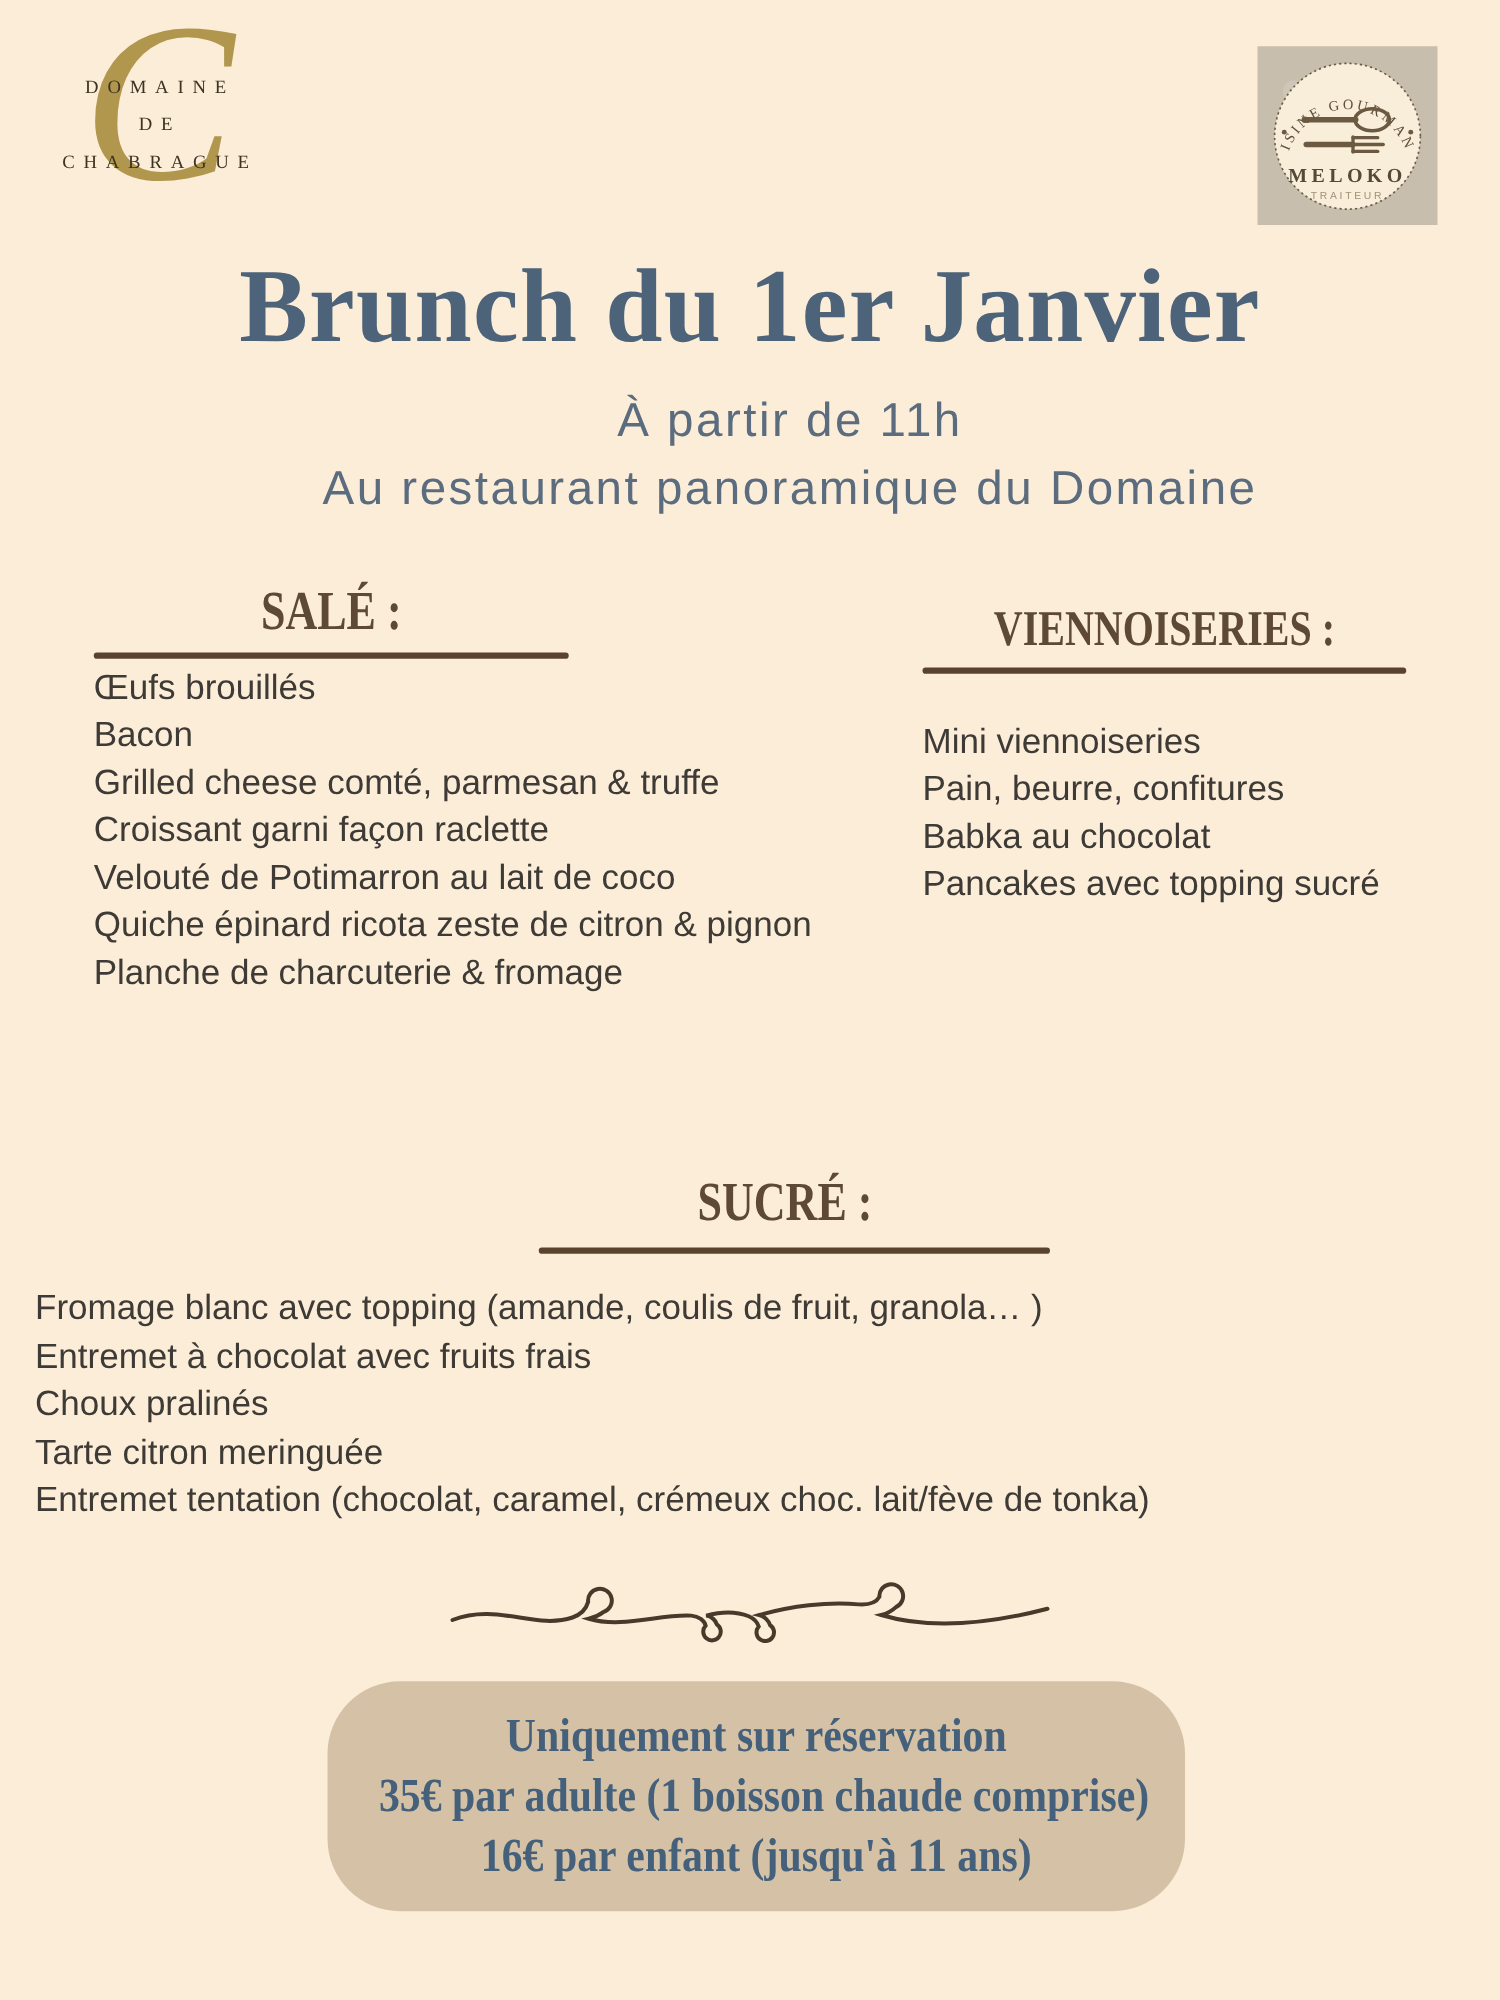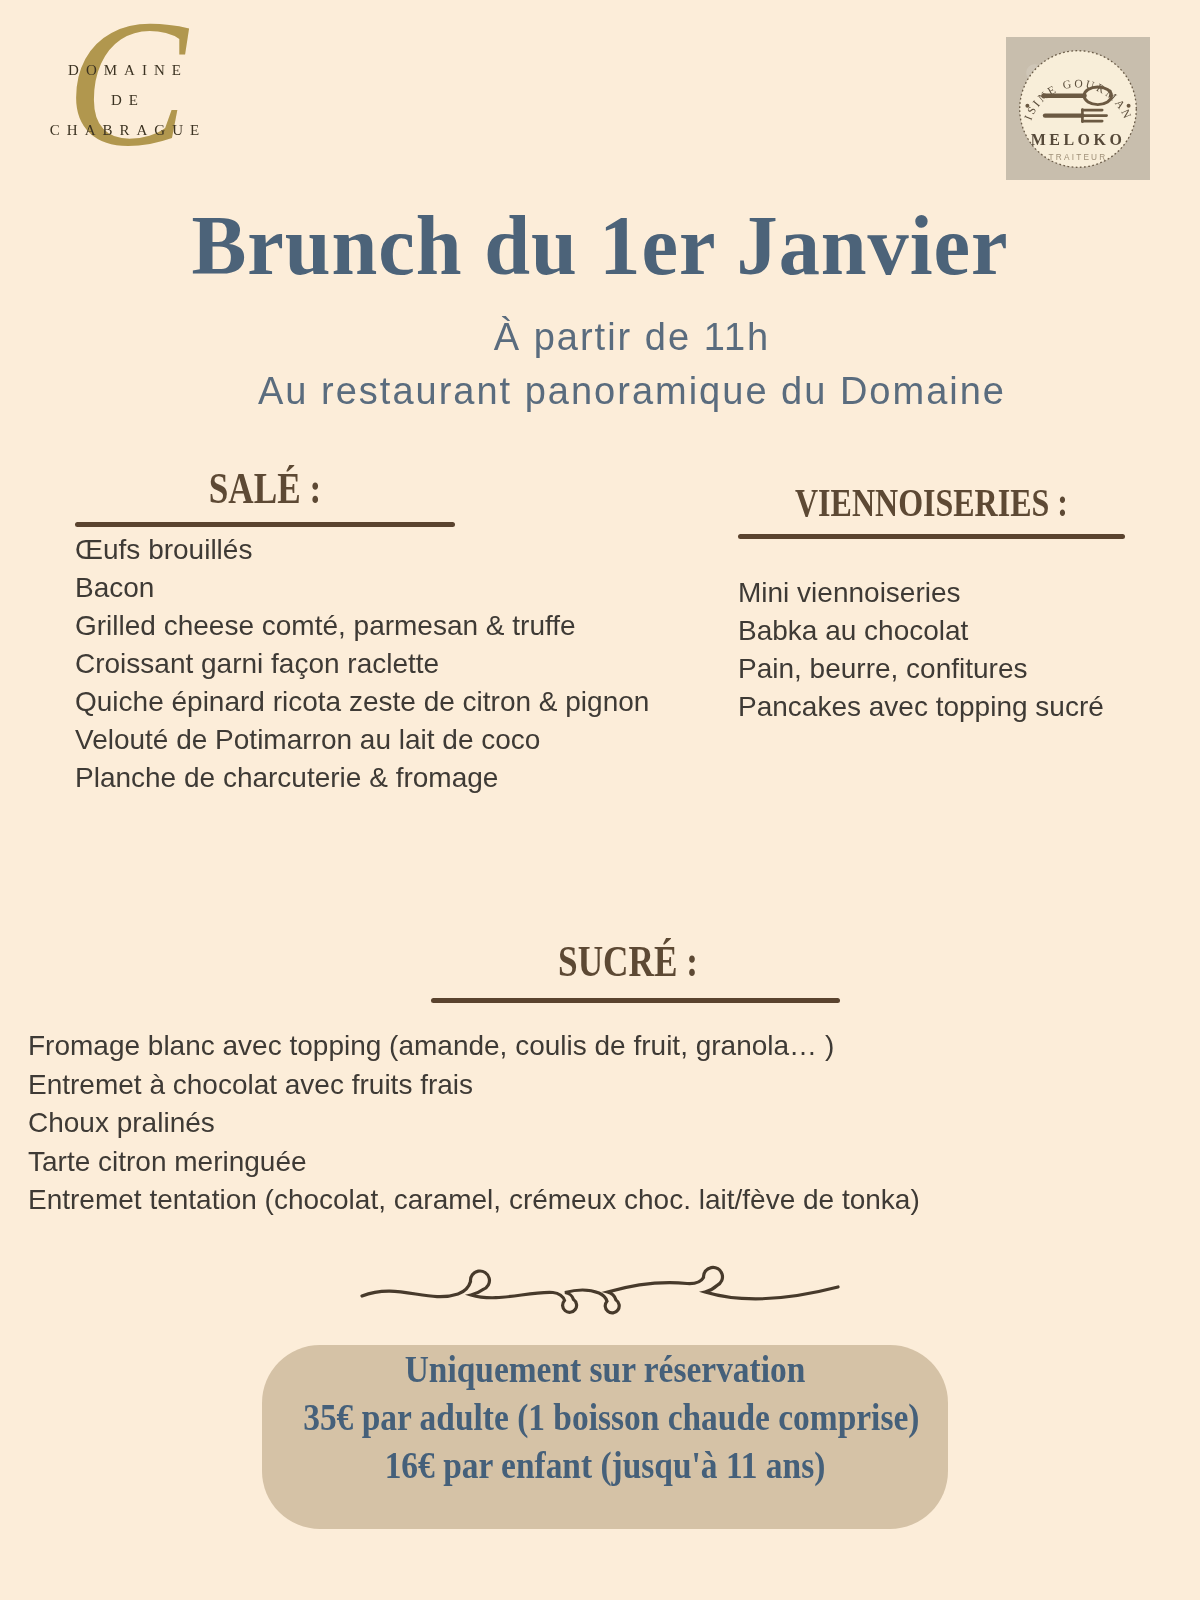--- a/index.html
+++ b/index.html
@@ -81,21 +81,21 @@
   .sucre{position:absolute;left:0;top:936px;width:100%;margin-left:28px;}
   .sucre .section-heading{font-size:44px;line-height:52px;}
   .sucre .rule{width:409px;margin:10px auto 0 auto;margin-left:403px;}
   .sucre .items{margin-top:24px;text-align:left;line-height:38.5px;}
   
   .squiggle{position:absolute;left:356px;top:1256px;}
   
   .res-box{
     position:absolute;left:262px;top:1345px;width:686px;height:184px;
     background:#d5c2a6;border-radius:58px;
-    display:flex;flex-direction:column;justify-content:flex-start;
+    display:flex;flex-direction:column;justify-content:center;
     gap:0;text-align:center;
   }
   .res-line{
     font-family:"Liberation Serif",serif;
     font-weight:700;font-size:38px;line-height:48px;
     color:#45607a;white-space:nowrap;
     transform:scaleX(.88);transform-origin:center;
   }
 </style>
 </head>
@@ -143,33 +143,33 @@
   <div class="subtitle sub2">Au restaurant panoramique du Domaine</div>
 
   <section class="col-sale">
     <h2 class="section-heading" style="margin:0;">SALÉ :</h2>
     <div class="rule"></div>
     <ul class="items">
       <li>Œufs brouillés</li>
       <li>Bacon</li>
       <li>Grilled cheese comté, parmesan &amp; truffe</li>
       <li>Croissant garni façon raclette</li>
+      <li>Velouté de Potimarron au lait de coco</li>
       <li>Quiche épinard ricota zeste de citron &amp; pignon</li>
-      <li>Velouté de Potimarron au lait de coco</li>
       <li>Planche de charcuterie &amp; fromage</li>
     </ul>
   </section>
 
   <section class="col-vien">
     <h2 class="section-heading" style="margin:0;">VIENNOISERIES :</h2>
     <div class="rule"></div>
     <ul class="items">
       <li>Mini viennoiseries</li>
+      <li>Pain, beurre, confitures</li>
       <li>Babka au chocolat</li>
-      <li>Pain, beurre, confitures</li>
       <li>Pancakes avec topping sucré</li>
     </ul>
   </section>
 
   <section class="sucre">
     <h2 class="section-heading" style="margin:0;">SUCRÉ :</h2>
     <div class="rule"></div>
     <ul class="items">
       <li>Fromage blanc avec topping (amande, coulis de fruit, granola… )</li>
       <li>Entremet à chocolat avec fruits frais</li>

